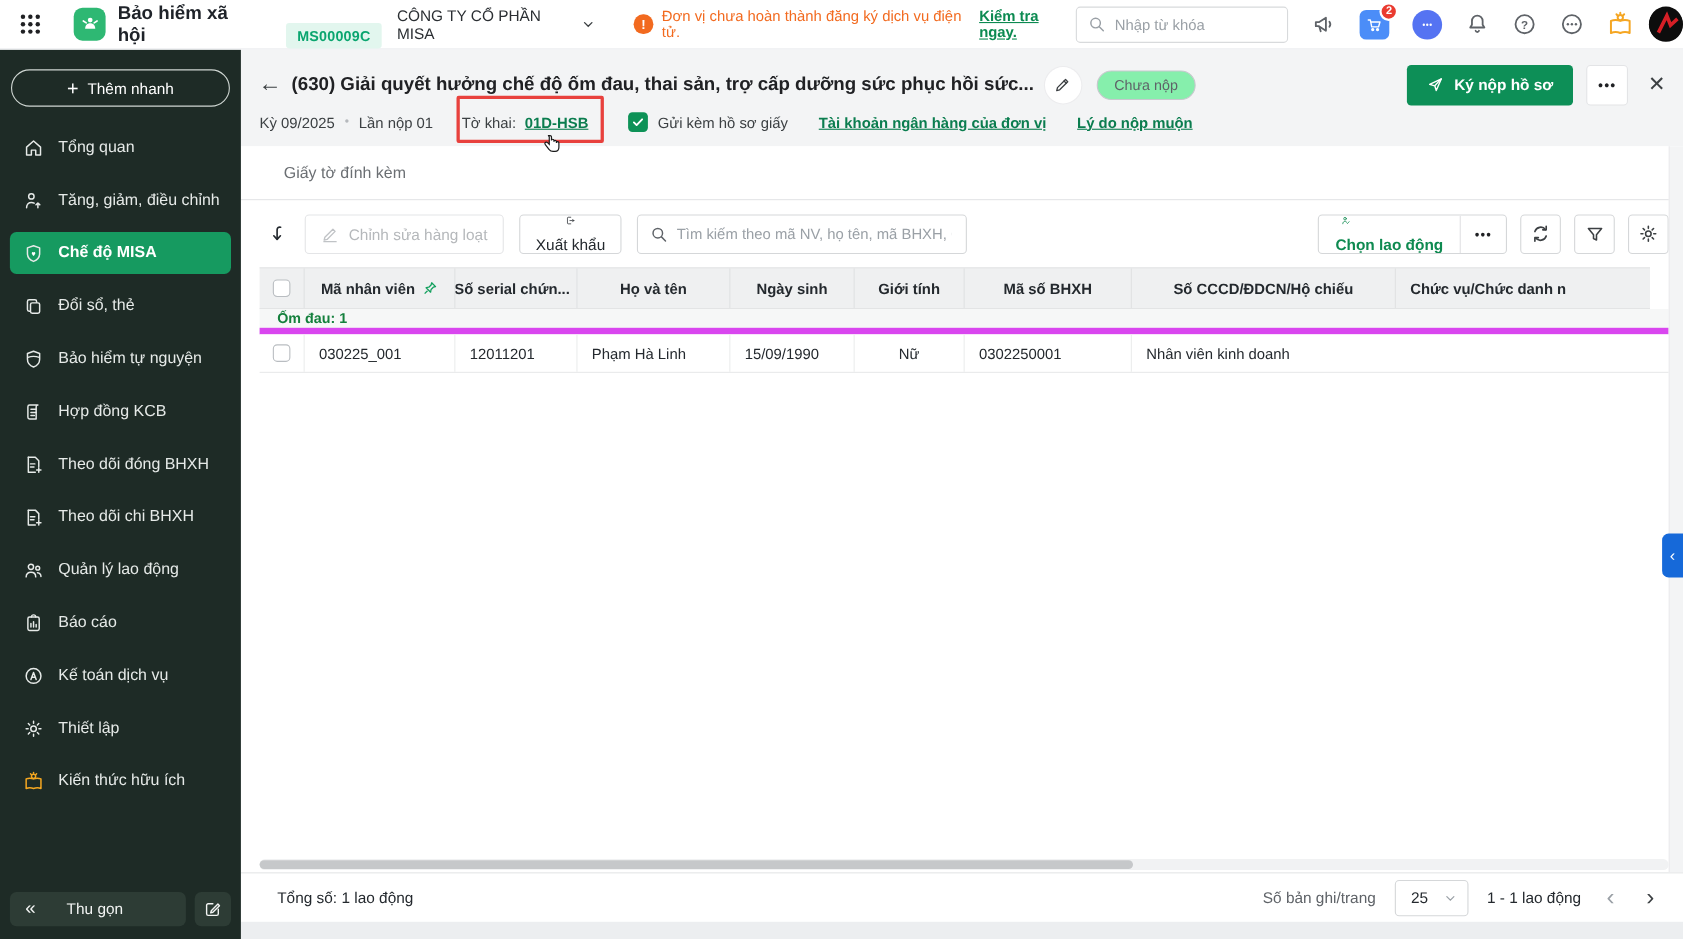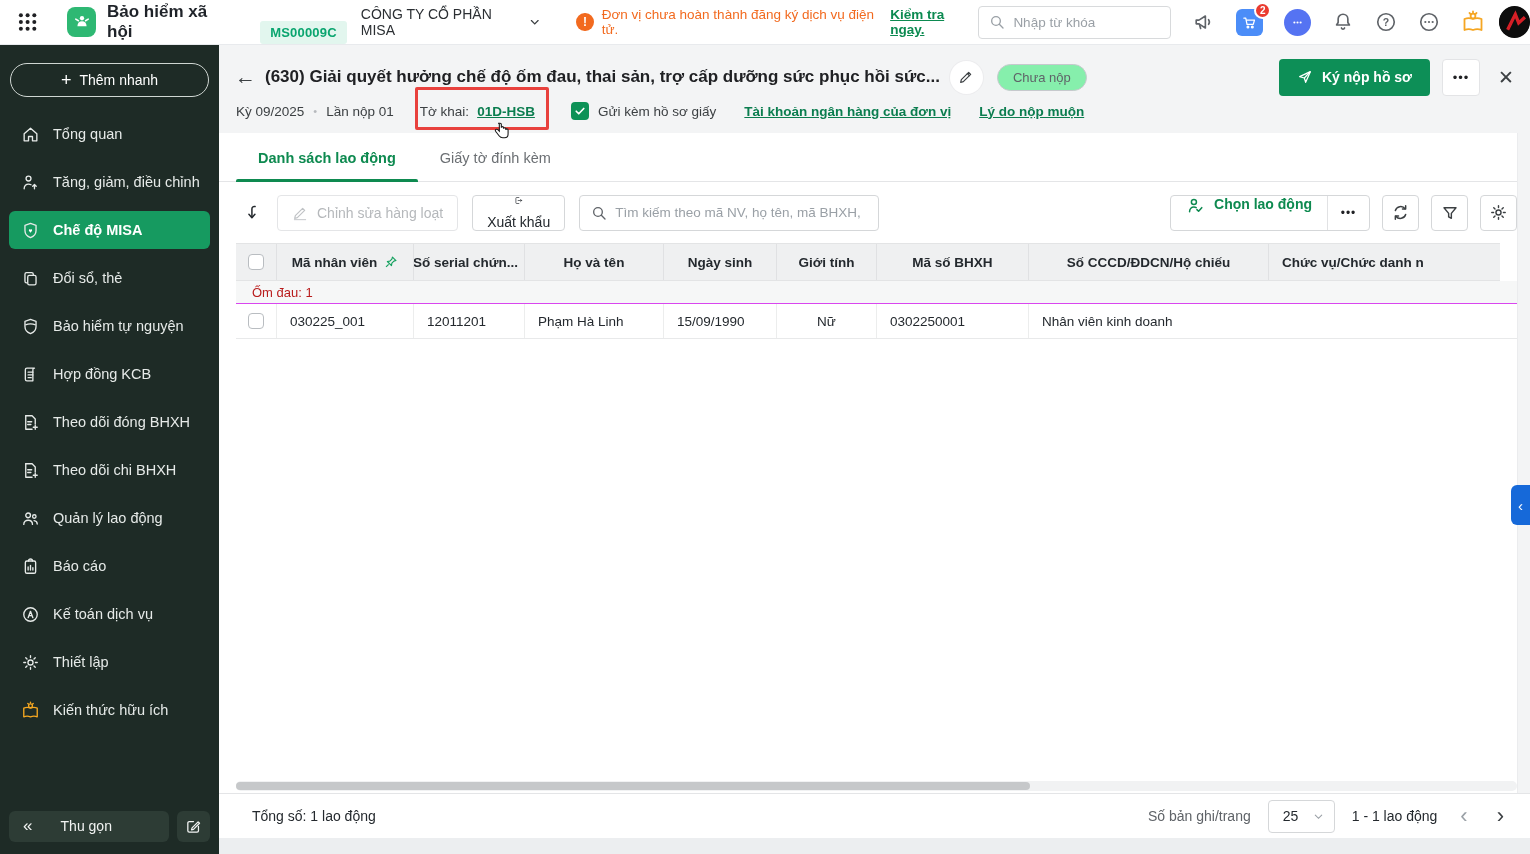--- a/index.html
+++ b/index.html
@@ -74,28 +74,28 @@
   .toolbar { position:absolute; left:17px; top:137px; right:13px; height:61px; display:flex; align-items:center; }
   .sort-ic { color:#24292e; cursor:pointer; margin:0 14px 0 8px; }
   .tb-btn { height:36px; border:1px solid #d5d7d9; border-radius:4px; background:#fff; display:flex; align-items:center; gap:9px; padding:0 14px; font-size:14px; color:#24292e; cursor:pointer; }
   .tb-btn.disabled { color:#b5b8bb; border-color:#e4e5e7; cursor:default; }
   .tb-btn.disabled svg { color:#c0c3c6; }
   .tb-search { width:300px; height:36px; border:1px solid #d5d7d9; border-radius:4px; display:flex; align-items:center; gap:8px; padding:0 11px; margin-left:14px; }
   .tb-search input { border:none; outline:none; width:250px; font-size:13.5px; color:#3c4043; font-family:"Liberation Sans", sans-serif; }
   .tb-search input::placeholder { color:#9aa0a6; }
   .tb-right { margin-left:auto; display:flex; align-items:center; gap:12px; }
   .split-btn { height:36px; border:1px solid #d5d7d9; border-radius:4px; display:flex; align-items:stretch; overflow:hidden; background:#fff; }
-  .split-main { display:flex; align-items:flex-start; gap:9px; padding:0 15px; color:#0e8a50; font-size:14px; font-weight:bold; cursor:pointer; }
+  .split-main { display:flex; align-items:flex-start; gap:9px; padding:0 15px; color:#0e8a50; font-size:14px; font-weight:bold; cursor:pointer;flex-direction:column; }
   .split-more { width:42px; display:flex; align-items:center; justify-content:center; border-left:1px solid #e1e2e4; color:#202124; font-size:12px; letter-spacing:1px; cursor:pointer; }
   .icon-btn { width:37px; height:36px; border:1px solid #d5d7d9; border-radius:4px; background:#fff; display:flex; align-items:center; justify-content:center; color:#3c4043; cursor:pointer; }
 
   
   .thead { position:absolute; left:17px; top:198px; right:30px; height:38px; background:#eff0f1; border-top:1px solid #e3e4e5; border-bottom:1px solid #e3e4e5; display:flex; }
   .th { display:flex; align-items:center; justify-content:center; gap:7px; font-size:13.5px; font-weight:bold; color:#24292e; border-right:1px solid #e0e1e3; overflow:hidden; white-space:nowrap; }
-  .group-row { position:absolute; left:17px; top:236px; right:13px; height:23px; background:#f6f7f7; border-bottom:1px solid #d946ef; display:flex; align-items:center; padding-left:16px; font-size:13px; font-weight:normal; color:#b91c1c; }
+  .group-row { position:absolute; left:17px; top:236px; right:13px; height:23px; background:#f6f7f7; border-bottom:6px solid #d946ef; display:flex; align-items:center; padding-left:16px; font-size:13px; font-weight:bold; color:#15803d; }
   .trow { position:absolute; left:17px; top:259px; right:13px; height:35px; background:#fff; border-bottom:1px solid #e8e9ea; display:flex; }
   .td { display:flex; align-items:center; font-size:13.5px; color:#24292e; border-right:1px solid #eceded; padding-left:13px; overflow:hidden; white-space:nowrap; }
   .td.center { justify-content:center; padding-left:0; }
   .c0 { width:41px; flex:0 0 41px; justify-content:center; padding-left:0; }
   .c1 { width:137px; flex:0 0 137px; }
   .c2 { width:111px; flex:0 0 111px; }
   .c3 { width:139px; flex:0 0 139px; }
   .c4 { width:113px; flex:0 0 113px; }
   .c5 { width:100px; flex:0 0 100px; }
   .c6 { width:152px; flex:0 0 152px; }
@@ -385,21 +385,20 @@
         <a class="green-link">Lý do nộp muộn</a>
       </div>
     </div>
     <div class="annot-box"></div>
     <svg class="cursor-hand" width="20" height="22" viewBox="0 0 24 26">
         <path d="M8.5 2.5c.9 0 1.5.7 1.5 1.6v8l-1.9-1.9c-.8-.8-2-.8-2.6 0-.5.7-.4 1.5.2 2.2l4.2 5.4c1 1.3 2.2 2 4.2 2h2.2c2.8 0 4.2-1.7 4.2-4.5v-4.6c0-.9-.6-1.5-1.4-1.5-.7 0-1.3.6-1.3 1.4v-1.3c0-.9-.6-1.5-1.4-1.5-.7 0-1.3.6-1.3 1.4v-1.2c0-.9-.6-1.5-1.4-1.5-.7 0-1.3.6-1.3 1.4V4.1c0-.9-.7-1.6-1.5-1.6z" fill="#fff" stroke="#1a1a1a" stroke-width="1.3"></path>
       </svg>
   </div>
 
   <div class="tabs">
-    <div class="tab active">Danh sách lao động</div>
     <div class="tab">Giấy tờ đính kèm</div>
   </div>
 
   <div class="toolbar">
     <svg class="sort-ic" width="19" height="19" viewBox="0 0 24 24" fill="none" stroke="currentColor" stroke-width="1.9" stroke-linecap="round" stroke-linejoin="round">
         <path d="M14 4.5c-2.6-.6-4 1-4 3V18"></path>
         <path d="M6.2 14.3l3.8 4.2 3.8-4.2"></path>
       </svg>
     <div class="tb-btn disabled">
       <svg width="16" height="16" viewBox="0 0 24 24" fill="none" stroke="currentColor" stroke-width="1.8" stroke-linecap="round" stroke-linejoin="round">

